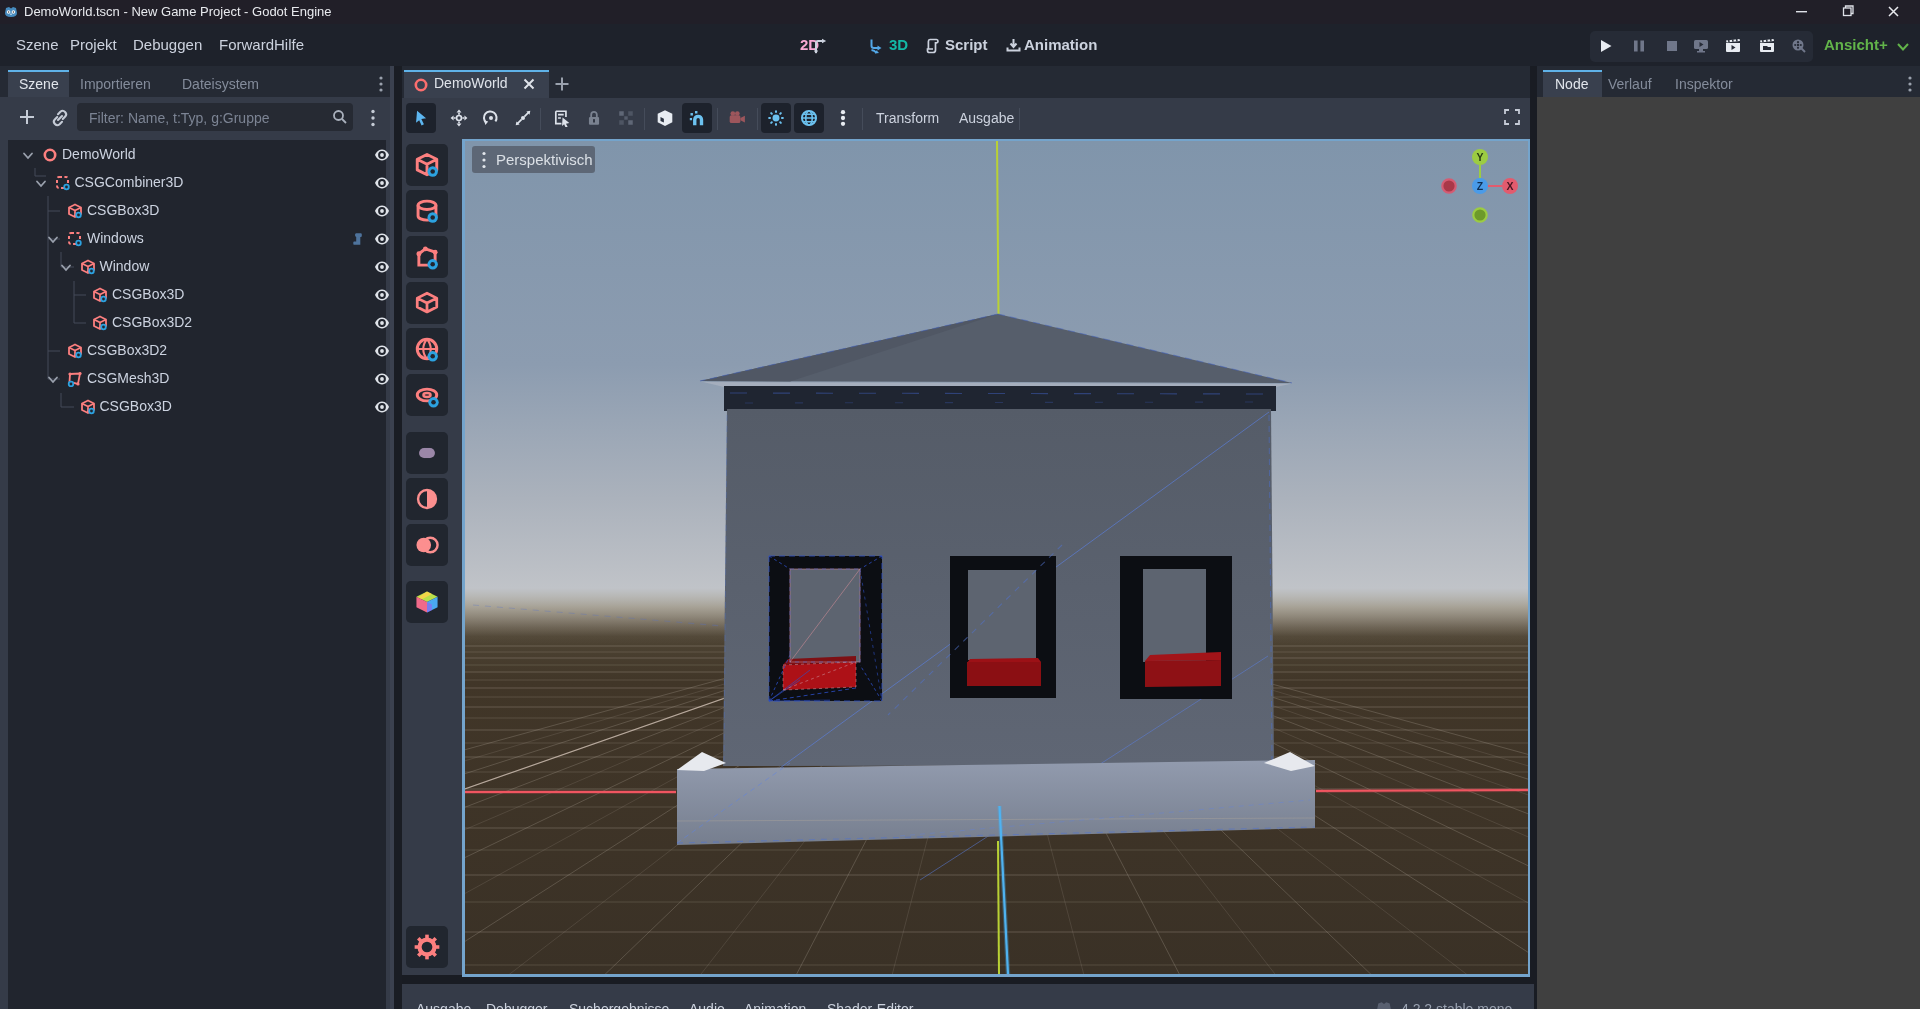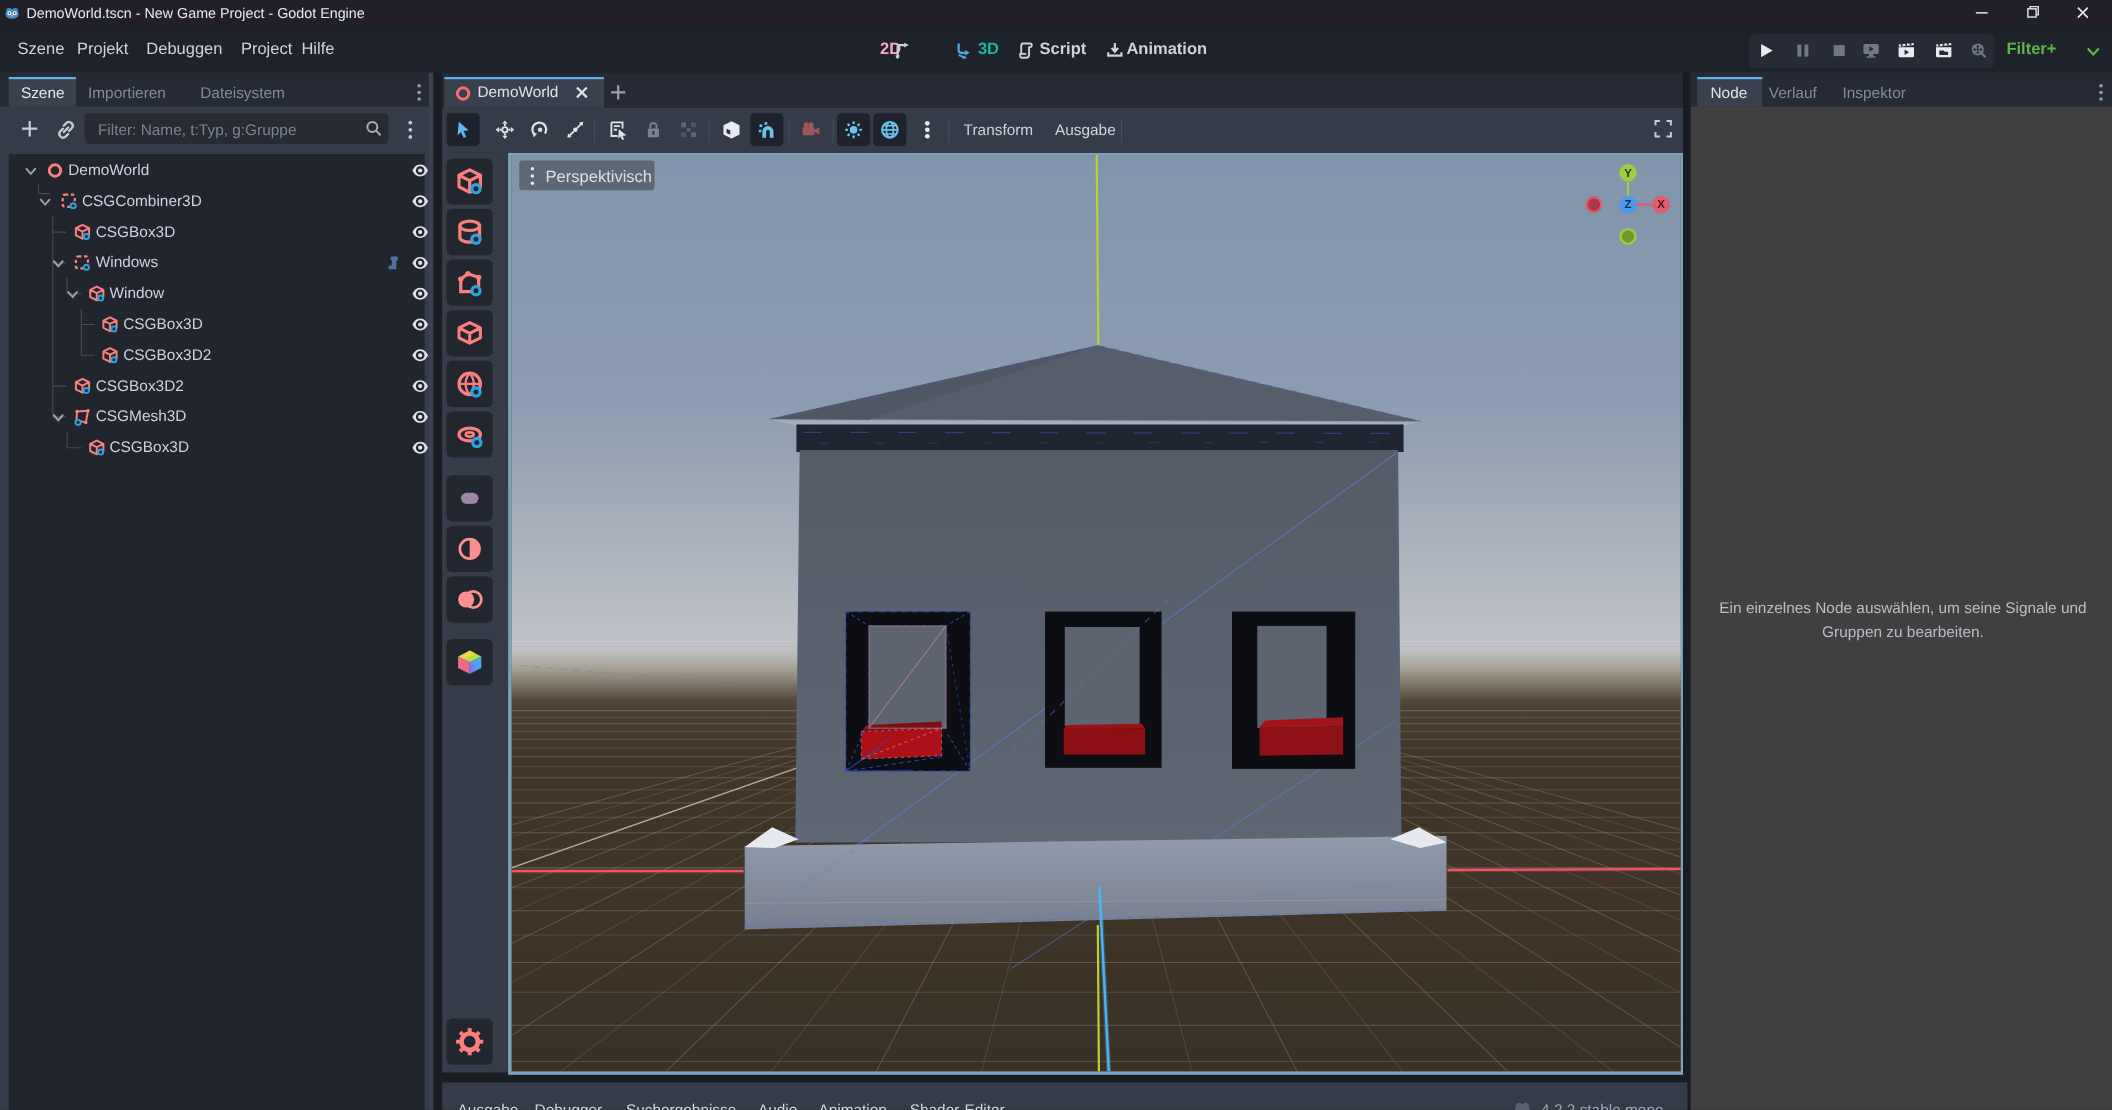--- a/index.html
+++ b/index.html
@@ -39,27 +39,27 @@
     </svg>
   <svg class="abs" style="left:1887px;top:5px" width="13" height="13">
       <path d="M2 2 L11 11 M11 2 L2 11" stroke="#e8eaee" stroke-width="1.5"></path>
     </svg>
 </div>
 
 <div class="abs" id="menubar">
   <span class="menuitem" style="left:16px">Szene</span>
   <span class="menuitem" style="left:70px">Projekt</span>
   <span class="menuitem" style="left:133px">Debuggen</span>
-  <span class="menuitem" style="left:219px">Project</span>
+  <span class="menuitem" style="left:219px">Forward</span>
   <span class="menuitem" style="left:274px">Hilfe</span>
   <span class="menuitem" style="left:800px;font-weight:bold;color:#f9a8d4">2D</span>
   <span class="menuitem" style="left:889px;font-weight:bold;color:#14b8a6">3D</span>
   <span class="menuitem" style="left:945px;font-weight:bold">Script</span>
   <span class="menuitem" style="left:1024px;font-weight:bold">Animation</span>
-  <span class="menuitem" style="left:1824px;font-weight:bold;color:#62b44a">Filter+</span>
+  <span class="menuitem" style="left:1824px;font-weight:bold;color:#62b44a">Ansicht+</span>
 
 <svg class="abs" style="left:813px;top:14px" width="15" height="16">
       <path d="M3 15 V5 Q3 3 5 3 H9.5" fill="none" stroke="#ccd2de" stroke-width="2"></path>
       <path d="M9 0.8 L13.2 3 L9 5.2 Z" fill="#ccd2de"></path>
       <path d="M0.8 12.5 L3 15.8 L5.2 12.5 Z" fill="#ccd2de"></path>
     </svg>
 <svg class="abs" style="left:869px;top:14px" width="16" height="16">
       <path d="M2.5 1.5 V8 Q2.5 10 5 10 L9 10" fill="none" stroke="#53a8e8" stroke-width="2"></path>
       <path d="M8.5 7.5 L12.5 10 L8.5 12.5 Z" fill="#53a8e8"></path>
       <path d="M2.5 12 Q5.5 12.5 7.5 14.8" fill="none" stroke="#53a8e8" stroke-width="1.8"></path>
@@ -685,21 +685,20 @@
 <div class="abs" style="left:0;top:0;width:383px;height:31px;background:#252a34"></div>
 <div class="abs" style="left:6px;top:4px;width:59px;height:27px;background:#39404e;border-top:2px solid #5fb2e8"></div>
 <span class="t" style="left:18px;top:10px;font-size:14px;color:#e2e6ec">Node</span>
 <span class="t" style="left:71px;top:10px;font-size:14px;color:#848c9b">Verlauf</span>
 <span class="t" style="left:138px;top:10px;font-size:14px;color:#848c9b">Inspektor</span>
 <svg class="abs" style="left:370px;top:9px" width="6" height="18">
       <circle cx="3" cy="3" r="1.6" fill="#9aa1ad"></circle>
       <circle cx="3" cy="9" r="1.6" fill="#9aa1ad"></circle>
       <circle cx="3" cy="15" r="1.6" fill="#9aa1ad"></circle>
     </svg>
-<div class="abs" style="left:13px;top:475px;width:360px;height:50px;text-align:center;font-size:14px;color:#b8bfca;line-height:22px">Ein einzelnes Node auswählen, um seine Signale und Gruppen zu bearbeiten.</div>
 </div>
 <div class="abs" id="bottombar">
 <span class="t" style="left:14px;top:17px;font-size:14px;color:#ccd2de">Ausgabe</span>
 <span class="t" style="left:84px;top:17px;font-size:14px;color:#ccd2de">Debugger</span>
 <span class="t" style="left:167px;top:17px;font-size:14px;color:#ccd2de">Suchergebnisse</span>
 <span class="t" style="left:287px;top:17px;font-size:14px;color:#ccd2de">Audio</span>
 <span class="t" style="left:342px;top:17px;font-size:14px;color:#ccd2de">Animation</span>
 <span class="t" style="left:425px;top:17px;font-size:14px;color:#ccd2de">Shader-Editor</span>
 <svg class="abs" style="left:974px;top:16px" width="16" height="16" viewBox="0 0 14 14">
       <path d="M2 3 L5 2 L7 3.5 L9 2 L12 3 L13 8 Q13 12 7 12 Q1 12 1 8 Z" fill="#596070"></path>

